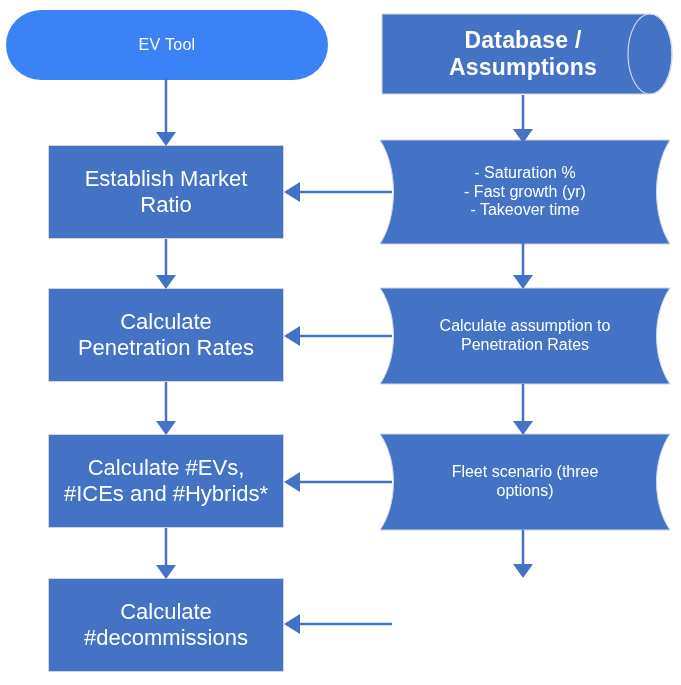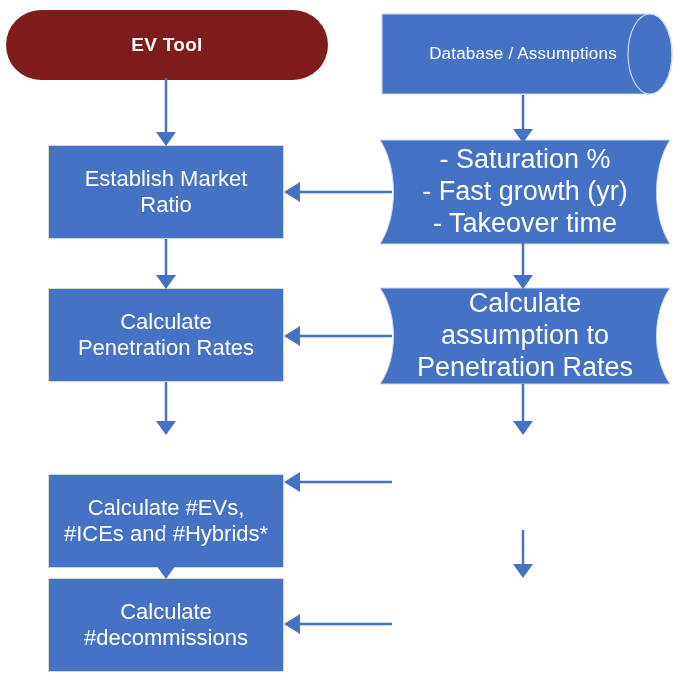--- a/index.html
+++ b/index.html
@@ -31,24 +31,24 @@
   }
   
   .rect {
     background: #4472C4;
     border: 1px solid #d6d6d6;
     font-size: 22px;
     padding: 12px 6px;
   }
   
   .stadium {
-    background: #7f1d1d;
+    background: #3b82f6;
     border-radius: 999px;
-    font-size: 19px;
-    font-weight: bold;
+    font-size: 16px;
+    font-weight: normal;
     letter-spacing: 0.3px;
   }
   
   .shapewrap {
     position: absolute;
   }
   .shapewrap svg {
     position: absolute;
     left: 0;
     top: 0;
@@ -58,29 +58,29 @@
     position: absolute;
     left: 0;
     top: 0;
     width: 100%;
     height: 100%;
     display: flex;
     align-items: center;
     justify-content: center;
     text-align: center;
     color: #ffffff;
-    font-size: 27px;
+    font-size: 16px;
     line-height: 1.18;
     white-space: pre-line;
     box-sizing: border-box;
     padding: 0 34px;
   }
   .shapelabel.bold {
-    font-weight: normal;
-    font-size: 17px;
+    font-weight: bold;
+    font-size: 23px;
     letter-spacing: 0.2px;
     padding: 0 28px 0 22px;
   }
   
   .conn {
     position: absolute;
   }
   .conn svg { display: block; }
 </style>
 </head>
@@ -89,21 +89,21 @@
 <div id="canvas">
 
   <div class="node stadium" style="left:6px; top:10px; width:322px; height:70px;">EV Tool</div>
 
   <div class="node rect" style="left:48px; top:145px; width:236px; height:94px;">Establish Market
 Ratio</div>
 
   <div class="node rect" style="left:48px; top:288px; width:236px; height:94px;">Calculate
 Penetration Rates</div>
 
-  <div class="node rect" style="left:48px; top:434px; width:236px; height:94px;margin-top:40px;">Calculate #EVs,
+  <div class="node rect" style="left:48px; top:434px; width:236px; height:94px;">Calculate #EVs,
 #ICEs and #Hybrids*</div>
 
   <div class="node rect" style="left:48px; top:578px; width:236px; height:94px;">Calculate
 #decommissions</div>
 
   <div class="shapewrap" style="left:378px; top:8px; width:296px; height:92px;">
     <svg width="296" height="92" viewBox="0 0 296 92">
       <path d="M4,6 L272,6 A22,40 0 0 1 272,86 L4,86 Z" fill="#4472C4" stroke="#cfd7e6" stroke-width="1"></path>
       <path d="M272,6 A22,40 0 0 1 272,86" fill="none" stroke="#cfd7e6" stroke-width="1.2"></path>
       <path d="M272,6 A22,40 0 0 0 272,86" fill="#4472C4" stroke="#cfd7e6" stroke-width="1.2"></path>
@@ -121,20 +121,27 @@
   </div>
 
   <div class="shapewrap" style="left:374px; top:286px; width:302px; height:100px;">
     <svg width="302" height="100" viewBox="0 0 302 100">
       <path d="M6,2 L296,2 C278,28 278,72 296,98 L6,98 C24,72 24,28 6,2 Z" fill="#4472C4" stroke="#cfd7e6" stroke-width="1"></path>
     </svg>
     <div class="shapelabel">Calculate assumption to
 Penetration Rates</div>
   </div>
 
+  <div class="shapewrap" style="left:374px; top:432px; width:302px; height:100px;">
+    <svg width="302" height="100" viewBox="0 0 302 100">
+      <path d="M6,2 L296,2 C278,28 278,72 296,98 L6,98 C24,72 24,28 6,2 Z" fill="#4472C4" stroke="#cfd7e6" stroke-width="1"></path>
+    </svg>
+    <div class="shapelabel">Fleet scenario (three
+options)</div>
+  </div>
 
 
   <div class="conn" style="left:154px; top:78px; width:24px; height:70px;">
     <svg width="24" height="70" viewBox="0 0 24 70">
       <line x1="12" y1="0" x2="12" y2="56" stroke="#4472C4" stroke-width="2.5"></line>
       <polygon points="2,54 22,54 12,68" fill="#4472C4"></polygon>
     </svg>
   </div>
 
   <div class="conn" style="left:154px; top:239px; width:24px; height:52px;">

